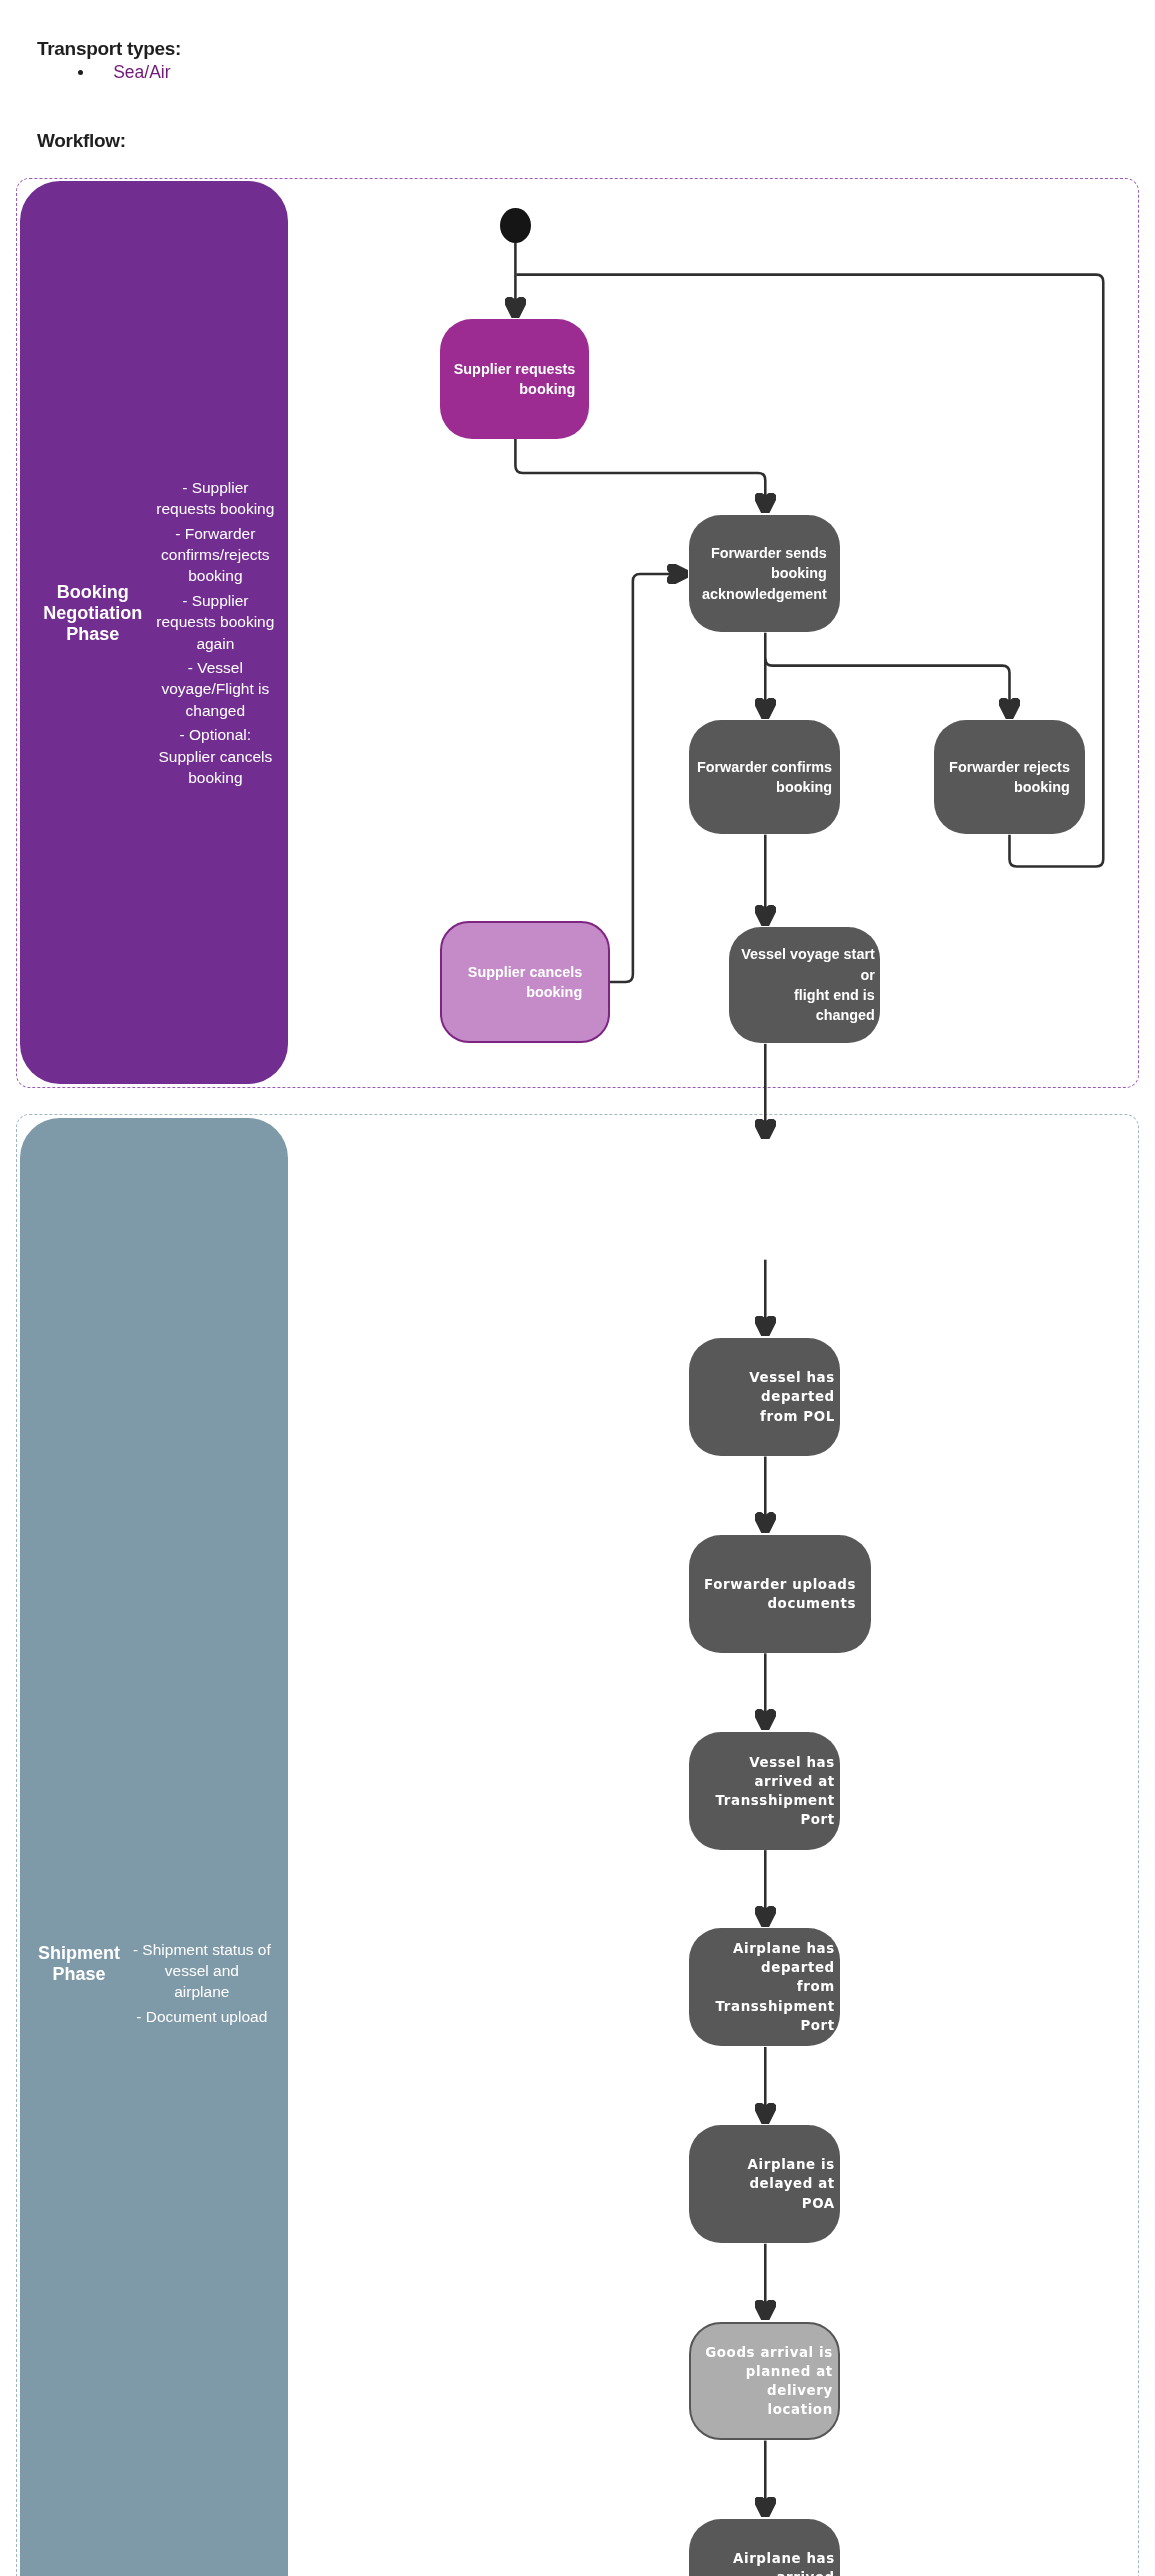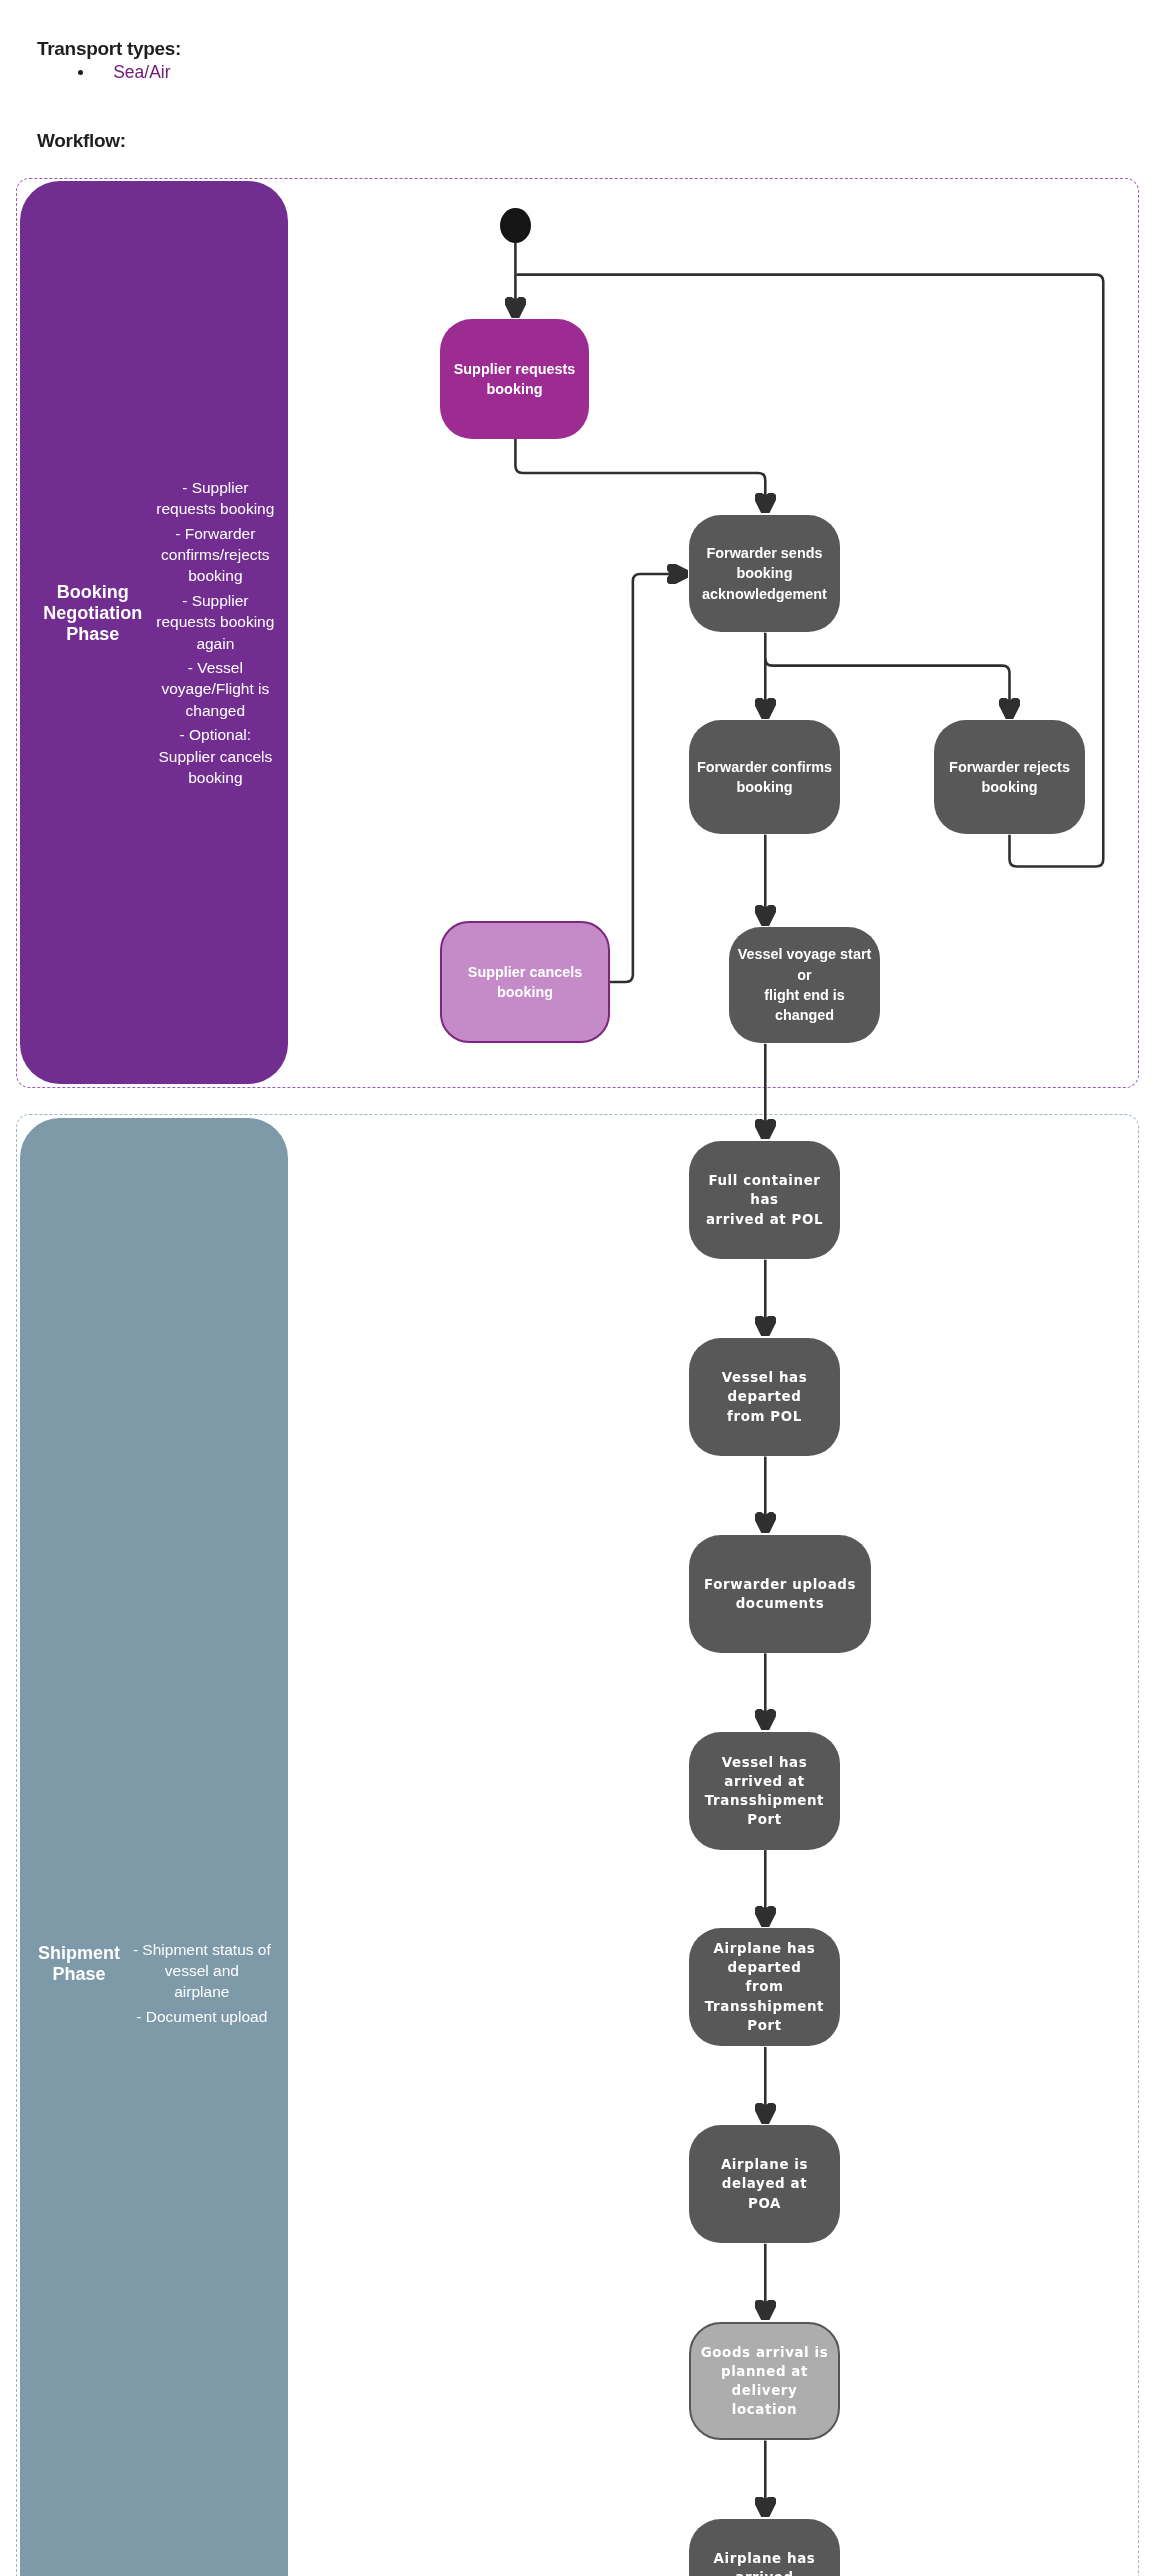--- a/index.html
+++ b/index.html
@@ -82,21 +82,21 @@
   }
 
   
   .node {
     position:absolute;
     background:#585858;
     border-radius:32px;
     display:flex;
     align-items:center;
     justify-content:center;
-    text-align:center;
+    text-align:right;
     color:#ffffff;
     padding:5.2px;
   }
   .node span {
     font-weight:bold;
     font-size:14.4px;
     line-height:1.42;
     white-space:pre-line;
   }
   .node--p23 span {
@@ -209,24 +209,20 @@
   </div>
   <div class="node node--lilac" style="left:440px; top:921px; width:170px; height:122px;">
     <span>Supplier cancels
 booking</span>
   </div>
   <div class="node" style="left:689px; top:927px; width:151px; height:116px;margin-left:40px;">
     <span>Vessel voyage start or
 flight end is changed</span>
   </div>
 
-  <div class="node node--p23" style="left:689px; top:1141px; width:151px; height:118px;">
-    <span>Full container has
-arrived at POL</span>
-  </div>
   <div class="node node--p23" style="left:689px; top:1338px; width:151px; height:118px;">
     <span>Vessel has departed
 from POL</span>
   </div>
   <div class="node node--p23" style="left:689px; top:1535px; width:182px; height:118px;">
     <span>Forwarder uploads
 documents</span>
   </div>
   <div class="node node--p23" style="left:689px; top:1732px; width:151px; height:118px;">
     <span>Vessel has arrived at

